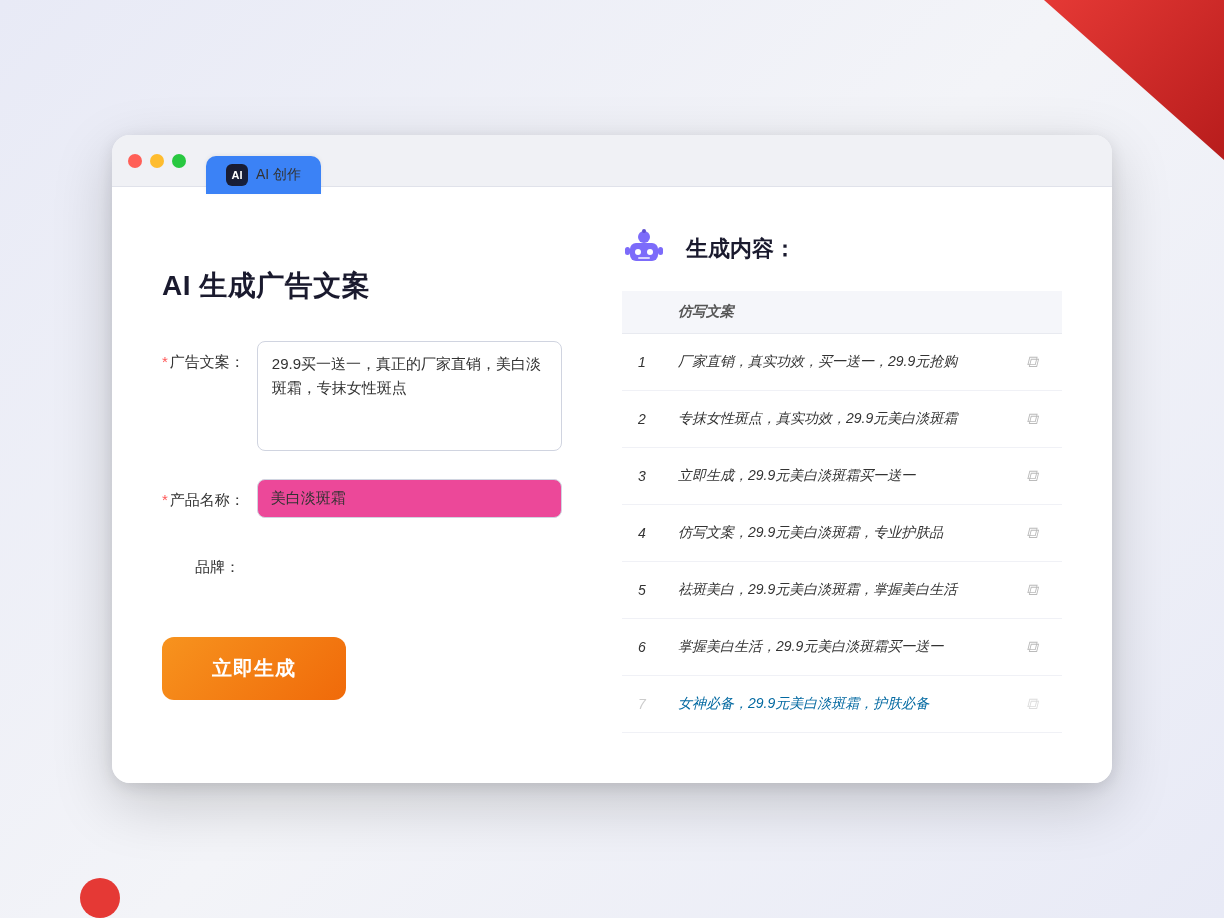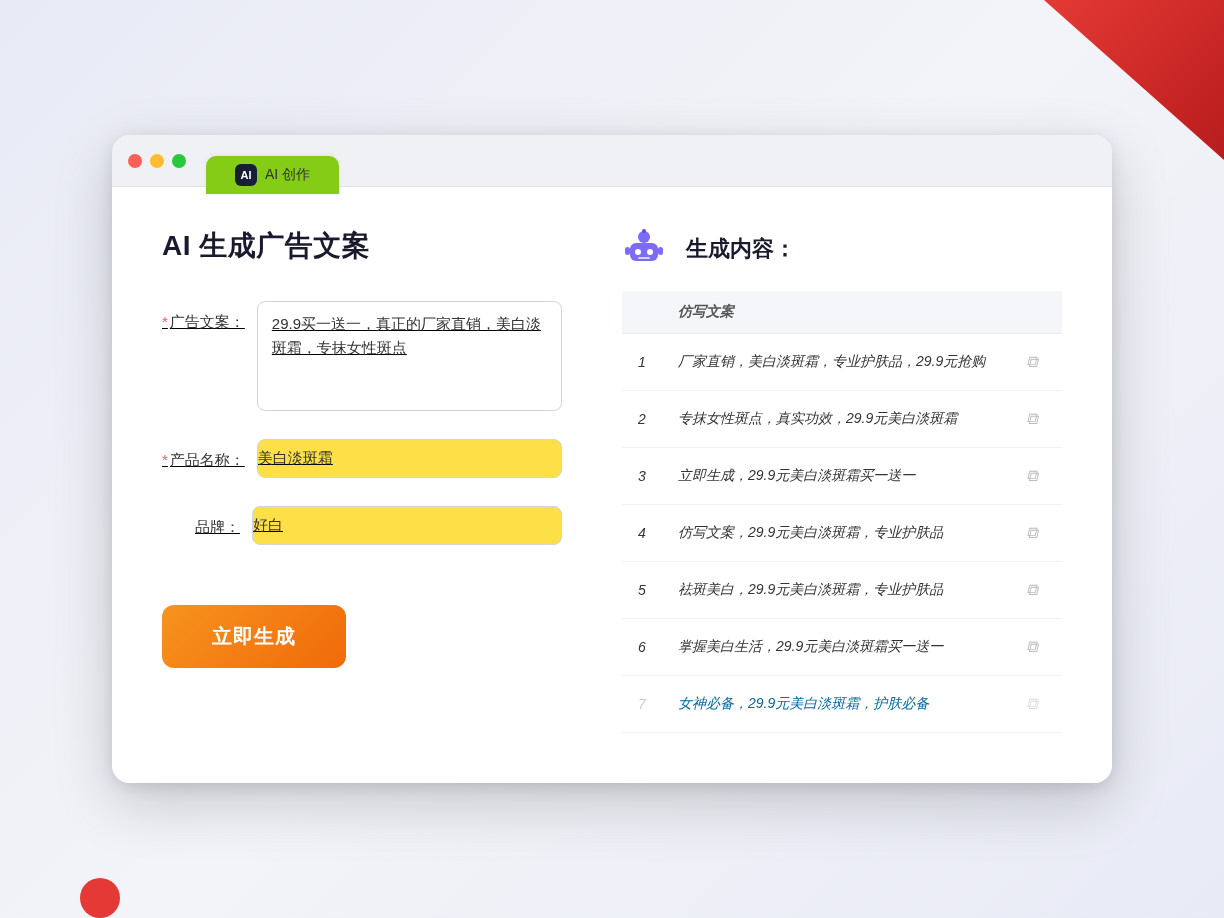--- a/index.html
+++ b/index.html
@@ -66,23 +66,23 @@
     .traffic-light {
       width: 14px;
       height: 14px;
       border-radius: 50%;
     }
     .tl-red { background: #ff5f57; }
     .tl-yellow { background: #febc2e; }
     .tl-green { background: #28c840; }
 
     .tab {
-      background: #84cc16;
+      background: #3b82f6;
       border-radius: 10px 10px 0 0;
-      padding: 8px 29px;
+      padding: 8px 20px;
       display: flex;
       align-items: center;
       gap: 8px;
       font-size: 14px;
       color: #333;
       box-shadow: 0 -1px 4px rgba(0,0,0,0.06);
       margin-top: 29px;
     }
 
     .tab-icon {
@@ -110,27 +110,27 @@
     .left-panel {
       flex: 0 0 400px;
     }
 
     .page-title {
       font-size: 28px;
       font-weight: 700;
       color: #1a1a2e;
       margin-bottom: 36px;
       letter-spacing: 0.5px;
+      margin-top: 40px;
     }
 
     .form-row {
       display: flex;
       align-items: flex-start;
       margin-bottom: 28px;
-      text-decoration: underline;
     }
 
     .form-label {
       font-size: 15px;
       color: #333;
       min-width: 90px;
       text-align: right;
       padding-right: 12px;
       padding-top: 10px;
       line-height: 1.4;
@@ -153,26 +153,26 @@
       height: 110px;
       line-height: 1.6;
       outline: none;
       background: #fff;
     }
 
     .form-input {
       flex: 1;
       border: 1.5px solid #d0d4e0;
       border-radius: 8px;
-      padding: 10px 0;
+      padding: 10px 13px;
       font-size: 15px;
       color: #333;
       font-family: inherit;
       outline: none;
-      background: #fde047;
+      background: #ec4899;
     }
 
     .generate-btn {
       margin-top: 32px;
       background: linear-gradient(135deg, #f7931e, #f06a0a);
       color: #fff;
       border: none;
       border-radius: 12px;
       padding: 18px 50px;
       font-size: 20px;
@@ -298,21 +298,20 @@
       <div class="form-row">
         <div class="form-label">
           <span class="required-star">*</span><span>产品名称：</span>
         </div>
         <input type="text" class="form-input" value="美白淡斑霜" style="">
       </div>
 
       
       <div class="form-row">
         <div class="form-label">品牌：</div>
-        <input type="text" class="form-input" value="好白" style="">
       </div>
 
       
       <button class="generate-btn">立即生成</button>
     </div>
 
     <div class="right-panel">
 
       <div class="result-header">
 
@@ -334,21 +333,21 @@
         <thead>
           <tr>
             <th class="col-num"></th>
             <th class="col-text">仿写文案</th>
             <th class="col-action"></th>
           </tr>
         </thead>
         <tbody id="results-tbody">
         <tr>
               <td class="col-num row-num">1</td>
-              <td class="col-text">厂家直销，美白淡斑霜，专业护肤品，29.9元抢购</td>
+              <td class="col-text">厂家直销，真实功效，买一送一，29.9元抢购</td>
               <td class="col-action">
                 <div class="copy-icon">⧉</div>
               </td>
             </tr>
             <tr>
               <td class="col-num row-num">2</td>
               <td class="col-text">专抹女性斑点，真实功效，29.9元美白淡斑霜</td>
               <td class="col-action">
                 <div class="copy-icon">⧉</div>
               </td>
@@ -362,21 +361,21 @@
             </tr>
             <tr>
               <td class="col-num row-num">4</td>
               <td class="col-text">仿写文案，29.9元美白淡斑霜，专业护肤品</td>
               <td class="col-action">
                 <div class="copy-icon">⧉</div>
               </td>
             </tr>
             <tr>
               <td class="col-num row-num">5</td>
-              <td class="col-text">祛斑美白，29.9元美白淡斑霜，专业护肤品</td>
+              <td class="col-text">祛斑美白，29.9元美白淡斑霜，掌握美白生活</td>
               <td class="col-action">
                 <div class="copy-icon">⧉</div>
               </td>
             </tr>
             <tr>
               <td class="col-num row-num">6</td>
               <td class="col-text">掌握美白生活，29.9元美白淡斑霜买一送一</td>
               <td class="col-action">
                 <div class="copy-icon">⧉</div>
               </td>

